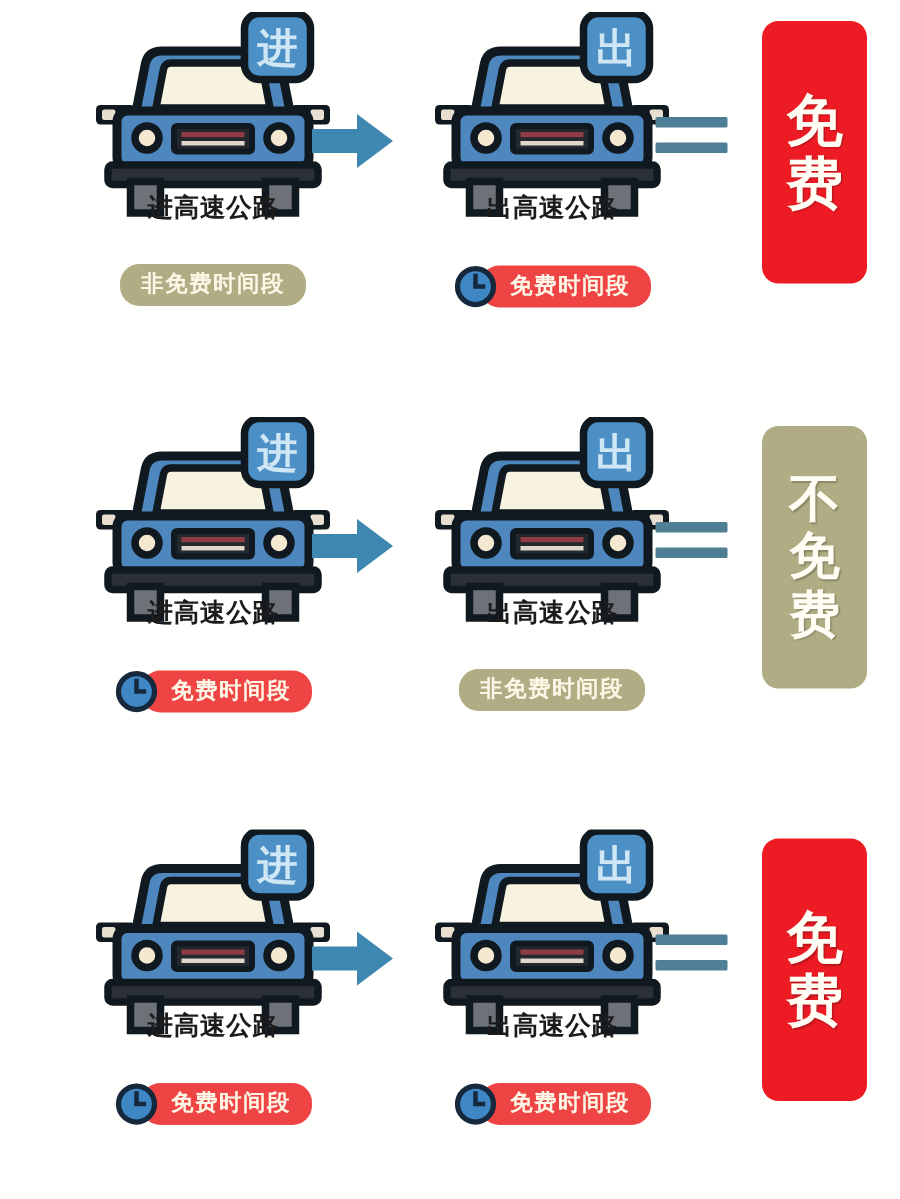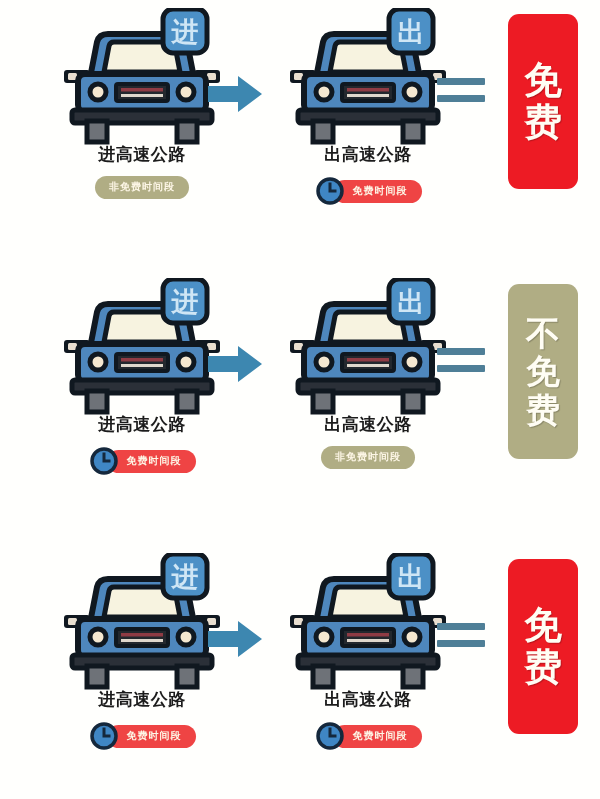--- a/index.html
+++ b/index.html
@@ -47,21 +47,21 @@
     top: 8px;
     width: 200px;
     height: 140px;
   }
 
   .car-svg { display: block; }
 
   
   .road-label {
     position: absolute;
-    top: 143px;
+    top: 127px;
     left: 0;
     width: 200px;
     text-align: center;
     font-size: 17px;
     font-weight: bold;
     color: #1c1c1c;
     letter-spacing: 0.5px;
     white-space: nowrap;
   }
 
@@ -81,21 +81,21 @@
     flex: 0 0 auto;
     margin-right: -12px;
     position: relative;
     z-index: 3;
   }
 
   .badge {
     display: inline-block;
     padding: 4px 14px 5px 14px;
     border-radius: 13px;
-    font-size: 10px;
+    font-size: 15px;
     font-weight: bold;
     letter-spacing: 1px;
     color: #fdf6e6;
     white-space: nowrap;
     position: relative;
     z-index: 2;
   }
   .badge.free {
     background: #ef4444;
     padding-left: 20px;

